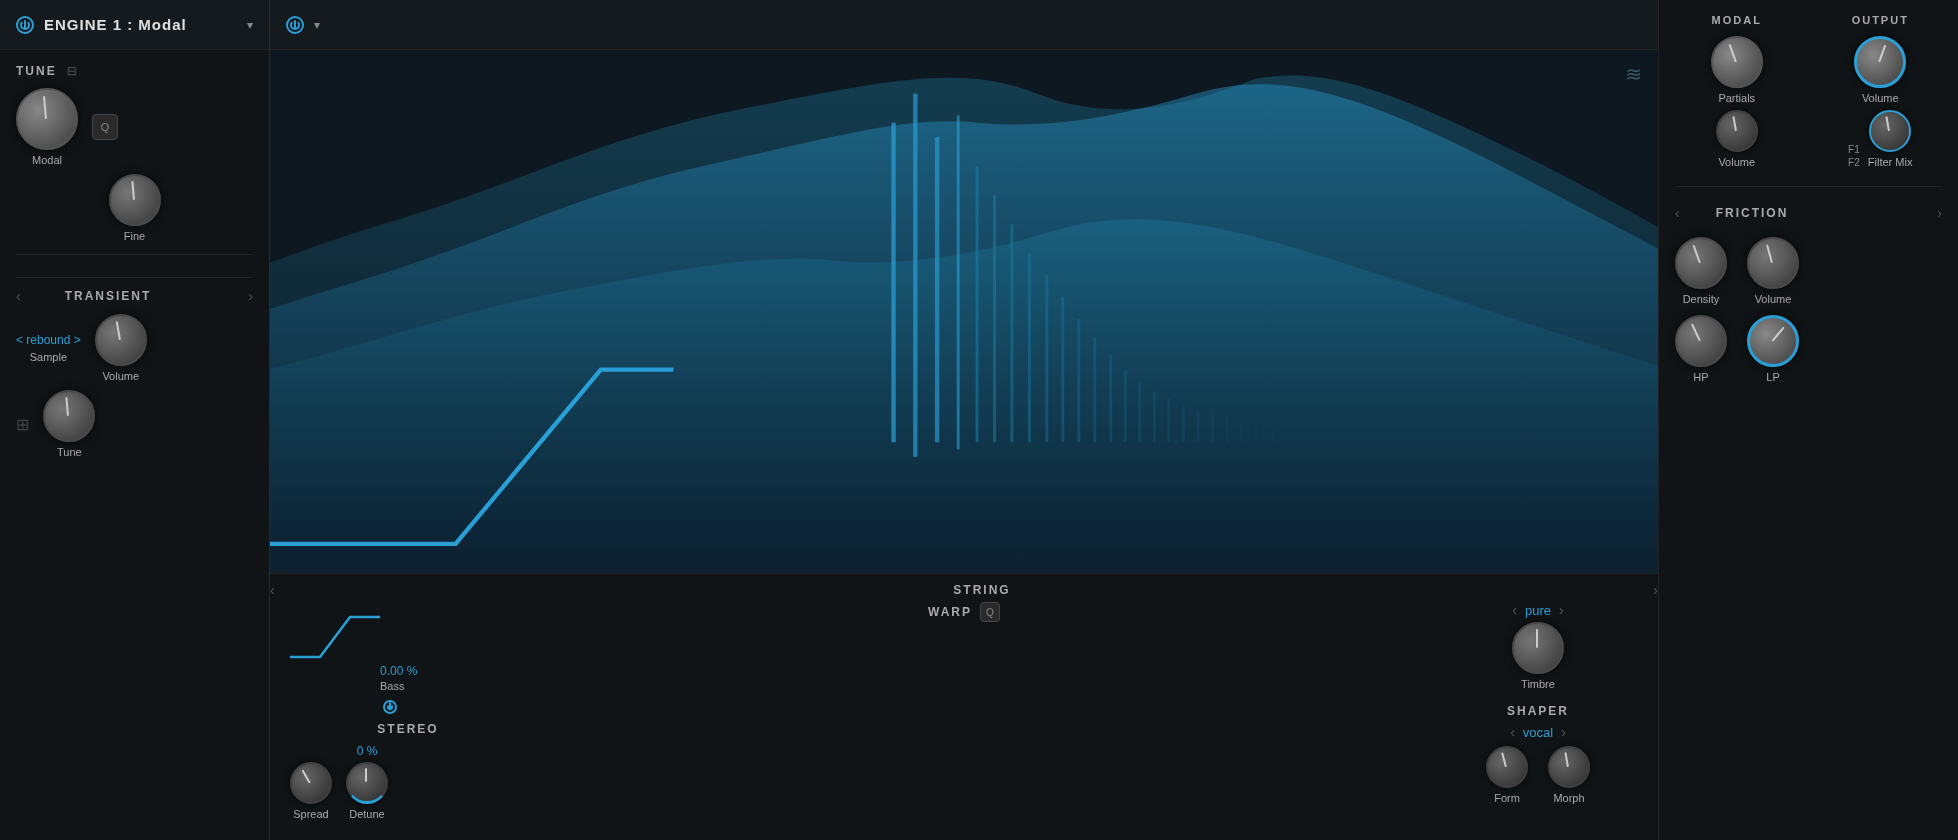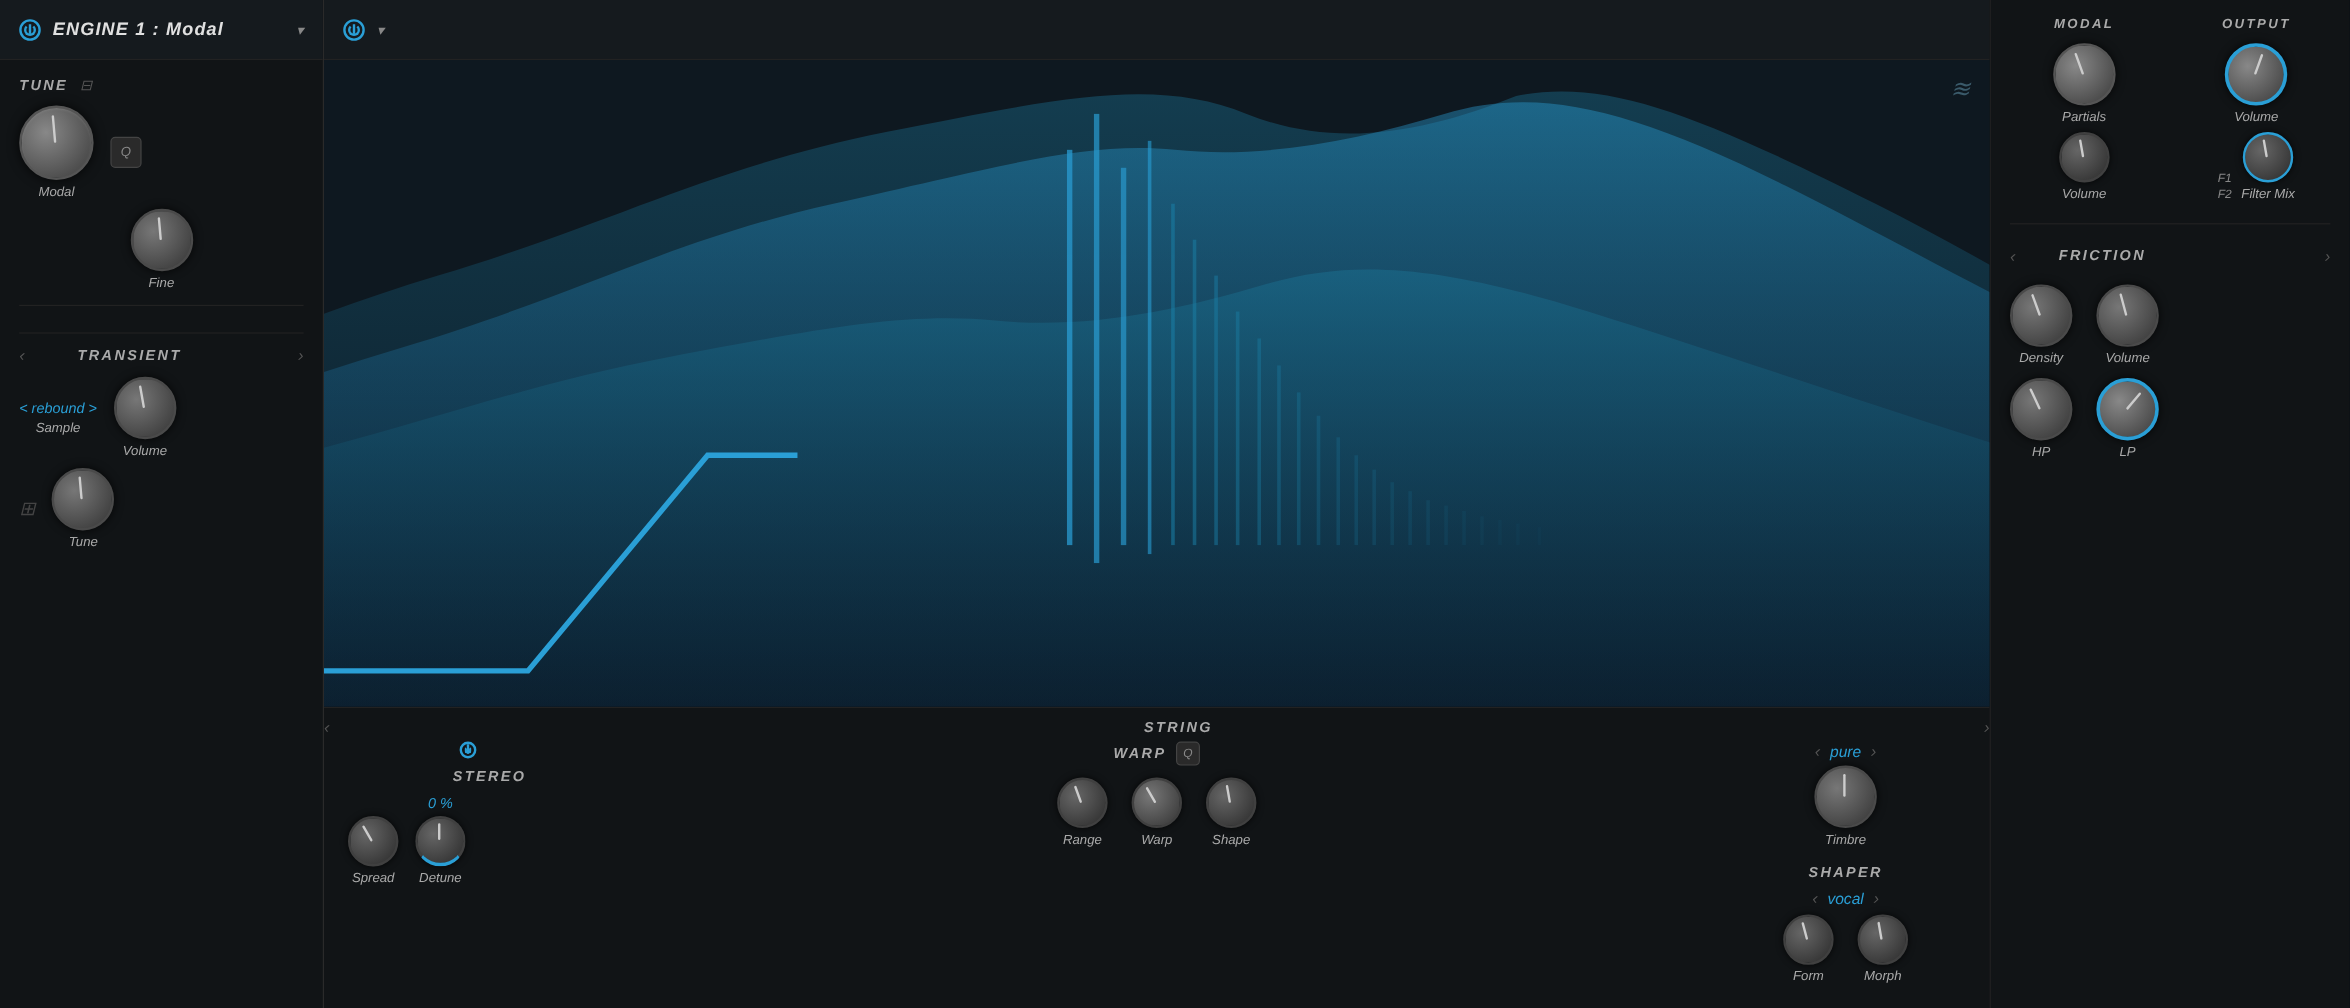--- a/index.html
+++ b/index.html
@@ -10,21 +10,20 @@
       height: 840px;
       overflow: hidden;
       color: #ccc;
       font-size: 13px;
     }
 
     .main-container {
       display: flex;
       width: 1958px;
       height: 840px;
-      font-style: italic;
     }
 
     
     .engine-panel {
       display: flex;
       flex-direction: column;
       border-right: 1px solid #2a2a2a;
       background: #111416;
     }
 
@@ -508,20 +507,29 @@
         <div class="string-header">
           <span class="nav-arrow">‹</span>
           <span class="section-title" style="text-align:center;">STRING</span>
           <span class="nav-arrow">›</span>
         </div>
 
         <div style="display:flex; align-items:flex-start; padding: 0 20px 20px; gap:16px; justify-content:space-between;">
 
           <div style="display:flex; flex-direction:column; gap:8px; min-width:200px;">
 
+            <div style="display:flex; flex-direction:column; align-items:flex-start; gap:2px;">
+              <div style="height:60px; width:180px; position:relative;">
+                <svg width="180" height="60">
+                  <path d="M0,55 L30,55 L60,15 L90,15" stroke="#2a9fd6" stroke-width="2.5" fill="none"></path>
+                </svg>
+              </div>
+              <span class="value-display" style="margin-left:90px;">0.00 %</span>
+              <span class="knob-label" style="margin-left:90px;">Bass</span>
+            </div>
 
             <div style="display:flex; align-items:center; gap:8px;flex-direction:column;">
               <div class="power-btn" style="width:14px; height:14px;"></div>
               <span class="section-title" style="font-size:12px; letter-spacing:2px;">STEREO</span>
             </div>
 
             <div style="display:flex; gap:14px; align-items:flex-end;">
               <div class="knob-container">
                 <div class="knob knob-sm">
                   <div class="knob-tick" style="transform: translateX(-50%) rotate(-30deg); top: 10%; left: 50%; margin-left: -1px;"></div>
@@ -539,40 +547,20 @@
           </div>
 
           <div style="display:flex; flex-direction:column; gap:10px; align-items:center;">
 
 
             <div style="display:flex; align-items:center; gap:8px; justify-content:center;">
               <span class="warp-label">WARP</span>
               <div class="q-button" style="width:20px; height:20px; font-size:10px;">Q</div>
             </div>
 
-            <div style="display:flex; gap:20px; align-items:flex-end;">
-              <div class="knob-container">
-                <div class="knob knob-sm">
-                  <div class="knob-tick" style="transform: translateX(-50%) rotate(-20deg); top: 10%; left: 50%; margin-left: -1px;"></div>
-                </div>
-                <span class="knob-label">Range</span>
-              </div>
-              <div class="knob-container">
-                <div class="knob knob-sm" style="background: radial-gradient(circle at 35% 35%, #777, #333);">
-                  <div class="knob-tick" style="transform: translateX(-50%) rotate(-30deg); top: 10%; left: 50%; margin-left: -1px;"></div>
-                </div>
-                <span class="knob-label">Warp</span>
-              </div>
-              <div class="knob-container">
-                <div class="knob knob-sm">
-                  <div class="knob-tick" style="transform: translateX(-50%) rotate(-10deg); top: 10%; left: 50%; margin-left: -1px;"></div>
-                </div>
-                <span class="knob-label">Shape</span>
-              </div>
-            </div>
           </div>
 
           <div style="display:flex; flex-direction:column; gap:8px; align-items:center; min-width:200px;">
 
             <div style="display:flex; flex-direction:column; align-items:center; gap:4px; margin-bottom:6px;">
               <div style="display:flex; align-items:center; gap:8px; justify-content:center;">
                 <span class="nav-arrow">‹</span>
                 <span class="selector-value">pure</span>
                 <span class="nav-arrow">›</span>
               </div>

